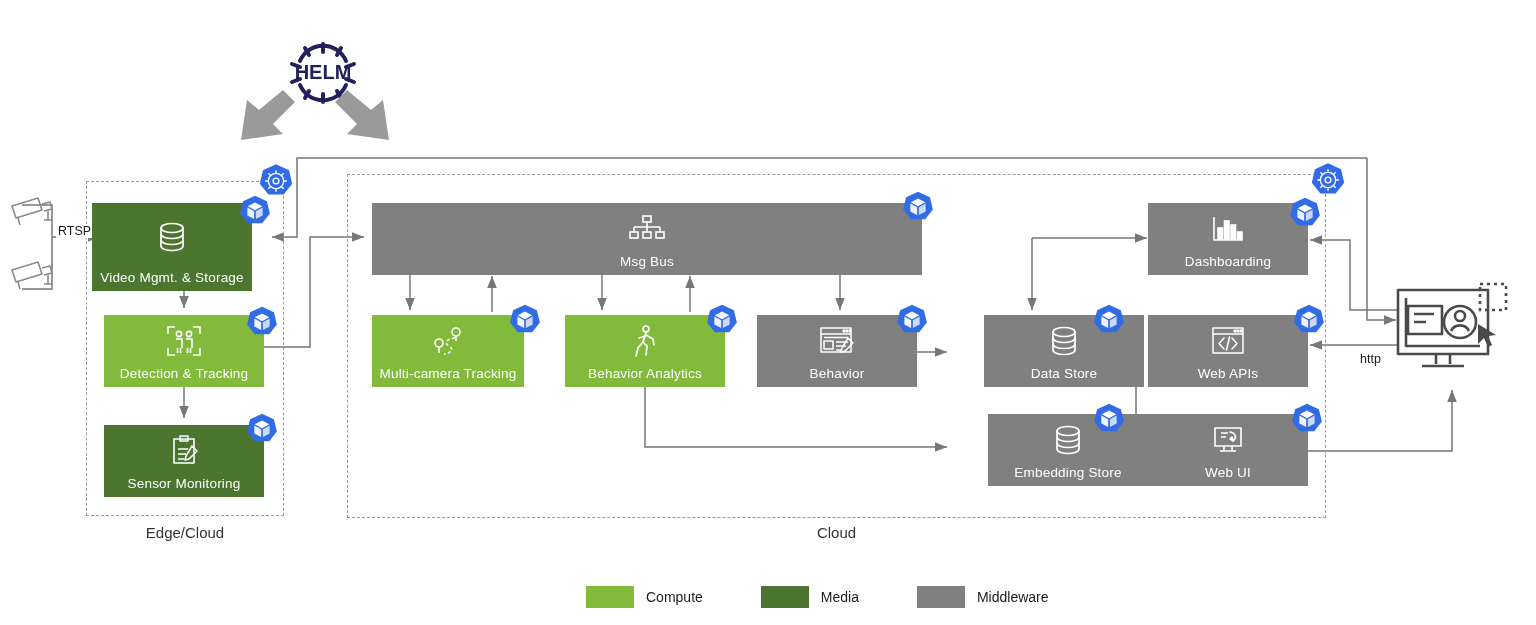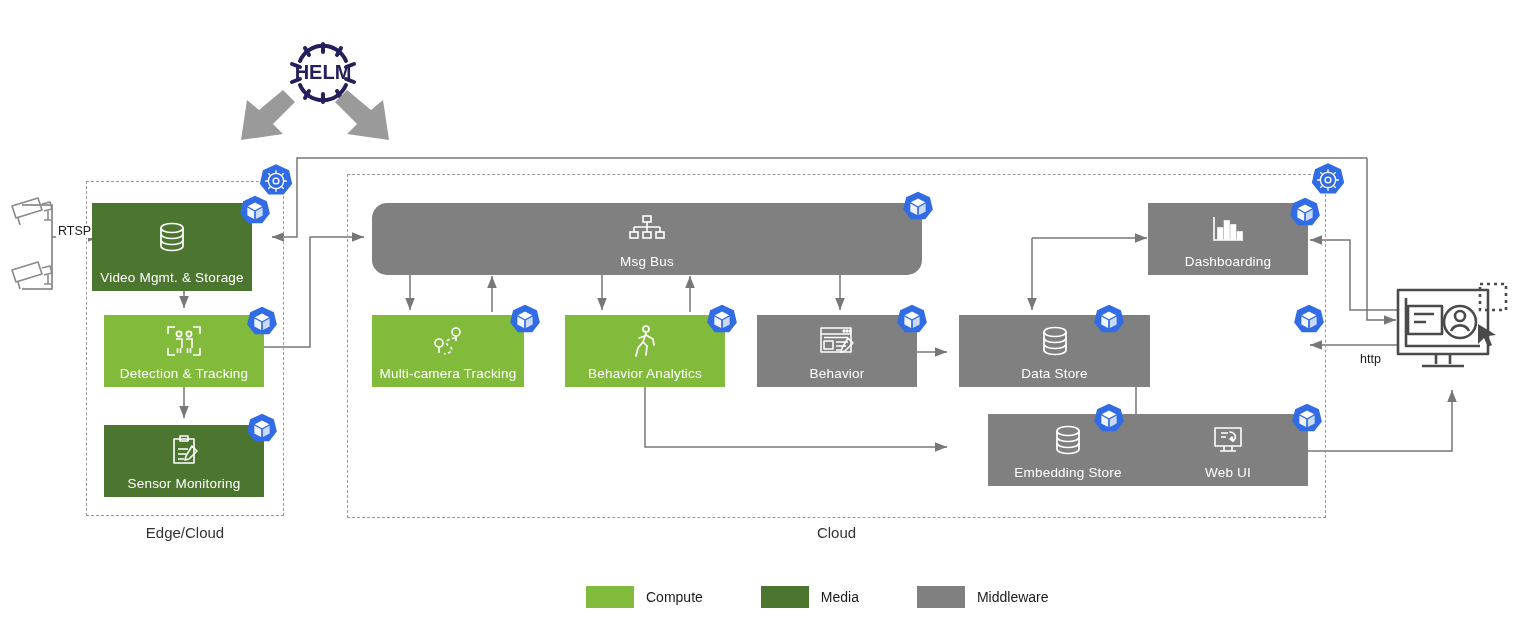--- a/index.html
+++ b/index.html
@@ -241,21 +241,21 @@
     <svg viewBox="0 0 40 40">
         <path d="M20 2 L34 8.5 L37.5 23 L28.5 34.5 L11.5 34.5 L2.5 23 L6 8.5 z" fill="#326CE5"></path>
       <g fill="#fff">
           <path d="M20,10 L28.5,14.5 L20,19 L11.5,14.5 z"></path>
           <path d="M11,16 L19,20.3 L19,29.5 L11,25.2 z" opacity=".92"></path>
           <path d="M29,16 L21,20.3 L21,29.5 L29,25.2 z" opacity=".75"></path>
         </g>
       </svg>
   </div>
 
-  <div class="node middleware" style="left:372px;top:203px;width:550px;height:72px;border-radius:15px;">
+  <div class="node middleware" style="left:372px;top:203px;width:550px;height:72px;">
     <span class="ico">
       <svg width="40" height="30" viewBox="0 0 40 30" fill="none" stroke="#fff" stroke-width="1.6">
         <rect x="16" y="2" width="8" height="6"></rect>
           <path d="M20,8 L20,13 M7,13 L33,13 M7,13 L7,18 M20,13 L20,18 M33,13 L33,18"></path>
         <rect x="3" y="18" width="8" height="6"></rect>
           <rect x="16" y="18" width="8" height="6"></rect>
           <rect x="29" y="18" width="8" height="6"></rect>
       </svg>
     </span>
     <span class="lbl">Msg Bus</span>
@@ -335,21 +335,21 @@
     <svg viewBox="0 0 40 40">
         <path d="M20 2 L34 8.5 L37.5 23 L28.5 34.5 L11.5 34.5 L2.5 23 L6 8.5 z" fill="#326CE5"></path>
       <g fill="#fff">
           <path d="M20,10 L28.5,14.5 L20,19 L11.5,14.5 z"></path>
           <path d="M11,16 L19,20.3 L19,29.5 L11,25.2 z" opacity=".92"></path>
           <path d="M29,16 L21,20.3 L21,29.5 L29,25.2 z" opacity=".75"></path>
         </g>
       </svg>
   </div>
 
-  <div class="node middleware" style="left:959px;top:315px;width:191px;height:72px;">
+  <div class="node middleware" style="left:984px;top:315px;width:160px;height:72px;">
     <span class="ico">
       <svg width="34" height="32" viewBox="0 0 34 32" fill="none" stroke="#fff" stroke-width="1.7">
         <ellipse cx="17" cy="7" rx="11" ry="4.5"></ellipse>
           <path d="M6,7 L6,25 a11,4.5 0 0 0 22,0 L28,7"></path>
         <path d="M6,13 a11,4.5 0 0 0 22,0 M6,19 a11,4.5 0 0 0 22,0"></path>
       </svg>
     </span>
     <span class="lbl">Data Store</span>
   </div>
   <div class="badge" style="left:1092px;top:303px;">
@@ -410,20 +410,33 @@
     <svg viewBox="0 0 40 40">
         <path d="M20 2 L34 8.5 L37.5 23 L28.5 34.5 L11.5 34.5 L2.5 23 L6 8.5 z" fill="#326CE5"></path>
       <g fill="#fff">
           <path d="M20,10 L28.5,14.5 L20,19 L11.5,14.5 z"></path>
           <path d="M11,16 L19,20.3 L19,29.5 L11,25.2 z" opacity=".92"></path>
           <path d="M29,16 L21,20.3 L21,29.5 L29,25.2 z" opacity=".75"></path>
         </g>
       </svg>
   </div>
 
+  <div class="node middleware" style="left:1148px;top:315px;width:160px;height:72px;">
+    <span class="ico">
+      <svg width="38" height="30" viewBox="0 0 38 30" fill="none" stroke="#fff" stroke-width="1.5" stroke-linejoin="round">
+        <rect x="4" y="2" width="30" height="25"></rect>
+          <path d="M4,8 h30"></path>
+        <circle cx="26" cy="5" r="0.9" fill="#fff"></circle>
+          <circle cx="29" cy="5" r="0.9" fill="#fff"></circle>
+          <circle cx="32" cy="5" r="0.9" fill="#fff"></circle>
+        <path d="M15,12 L10,17.5 L15,23 M23,12 L28,17.5 L23,23 M20.5,11 L17.5,24" stroke-linecap="round"></path>
+      </svg>
+    </span>
+    <span class="lbl">Web APIs</span>
+  </div>
   <div class="badge" style="left:1292px;top:303px;">
     <svg viewBox="0 0 40 40">
         <path d="M20 2 L34 8.5 L37.5 23 L28.5 34.5 L11.5 34.5 L2.5 23 L6 8.5 z" fill="#326CE5"></path>
       <g fill="#fff">
           <path d="M20,10 L28.5,14.5 L20,19 L11.5,14.5 z"></path>
           <path d="M11,16 L19,20.3 L19,29.5 L11,25.2 z" opacity=".92"></path>
           <path d="M29,16 L21,20.3 L21,29.5 L29,25.2 z" opacity=".75"></path>
         </g>
       </svg>
   </div>

